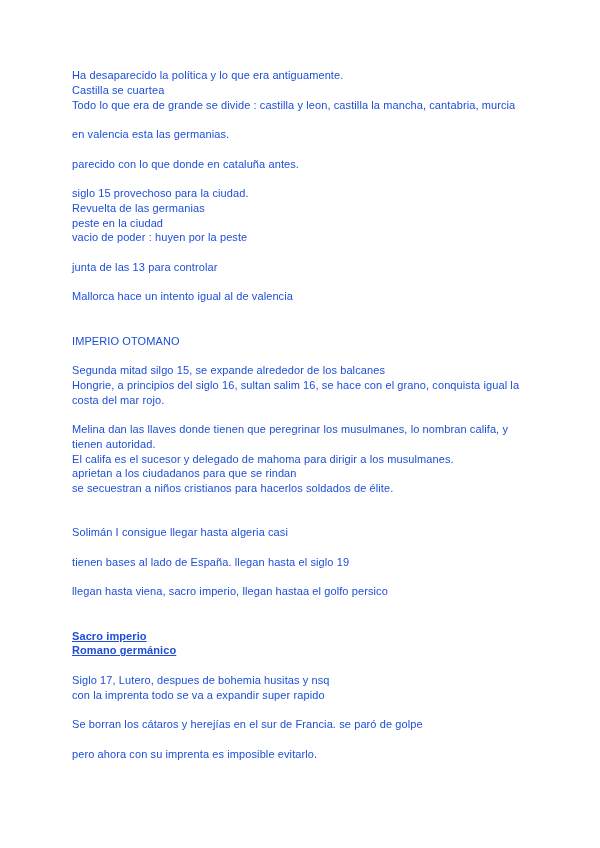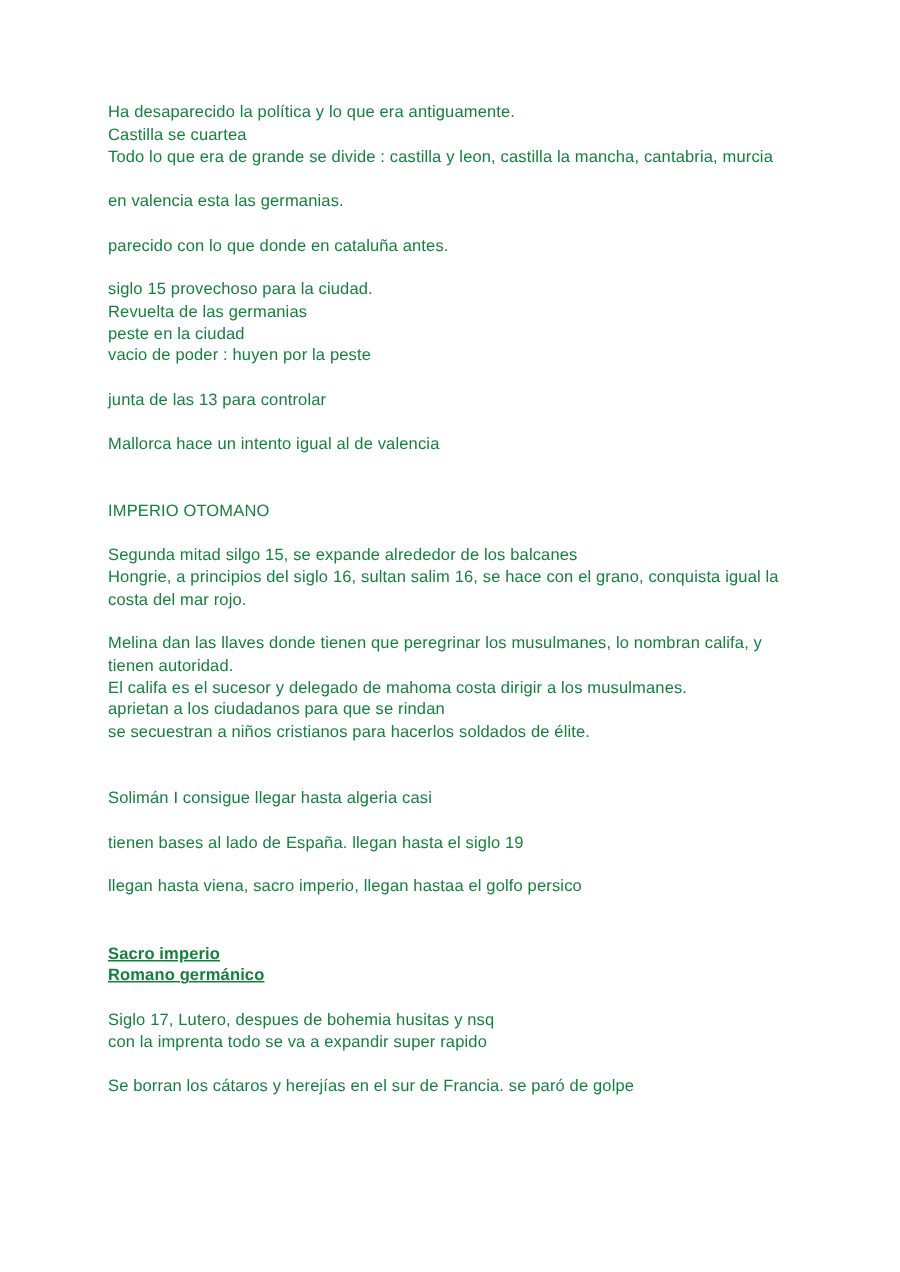--- a/index.html
+++ b/index.html
@@ -7,21 +7,21 @@
     padding: 0;
     background: #ffffff;
   }
   .page {
     position: relative;
     width: 600px;
     height: 848px;
     background: #ffffff;
     overflow: hidden;
     font-family: "Liberation Sans", "DejaVu Sans", sans-serif;
-    color: #15803d;
+    color: #1d4ed8;
   }
   .text-block {
     position: absolute;
     left: 72px;
     top: 68px;
     right: 30px;
   }
   .line {
     height: 14.75px;
     line-height: 14.75px;
@@ -63,34 +63,35 @@
       <div class="line blank">&nbsp;</div>
       <div class="line blank">&nbsp;</div>
       <div class="line underline"><span>IMPERIO OTOMANO</span></div>
       <div class="line blank">&nbsp;</div>
       <div class="line normal"><span>Segunda mitad silgo 15, se expande alrededor de los balcanes</span></div>
       <div class="line normal"><span>Hongrie, a principios del siglo 16, sultan salim 16, se hace con el grano, conquista igual la</span></div>
       <div class="line normal"><span>costa del mar rojo.</span></div>
       <div class="line blank">&nbsp;</div>
       <div class="line normal"><span>Melina dan las llaves donde tienen que peregrinar los musulmanes, lo nombran califa, y</span></div>
       <div class="line normal"><span>tienen autoridad.</span></div>
-      <div class="line normal"><span>El califa es el sucesor y delegado de mahoma costa dirigir a los musulmanes.</span></div>
+      <div class="line normal"><span>El califa es el sucesor y delegado de mahoma para dirigir a los musulmanes.</span></div>
       <div class="line normal"><span>aprietan a los ciudadanos para que se rindan</span></div>
       <div class="line normal"><span>se secuestran a niños cristianos para hacerlos soldados de élite.</span></div>
       <div class="line blank">&nbsp;</div>
       <div class="line blank">&nbsp;</div>
       <div class="line normal"><span>Solimán I consigue llegar hasta algeria casi</span></div>
       <div class="line blank">&nbsp;</div>
       <div class="line normal"><span>tienen bases al lado de España. llegan hasta el siglo 19</span></div>
       <div class="line blank">&nbsp;</div>
       <div class="line normal"><span>llegan hasta viena, sacro imperio, llegan hastaa el golfo persico</span></div>
       <div class="line blank">&nbsp;</div>
       <div class="line blank">&nbsp;</div>
       <div class="line bold-underline"><span>Sacro imperio</span></div>
       <div class="line bold-underline"><span>Romano germánico</span></div>
       <div class="line blank">&nbsp;</div>
       <div class="line normal"><span>Siglo 17, Lutero, despues de bohemia husitas y nsq</span></div>
       <div class="line normal"><span>con la imprenta todo se va a expandir super rapido</span></div>
       <div class="line blank">&nbsp;</div>
       <div class="line normal"><span>Se borran los cátaros y herejías en el sur de Francia. se paró de golpe</span></div>
       <div class="line blank">&nbsp;</div>
+      <div class="line normal"><span>pero ahora con su imprenta es imposible evitarlo.</span></div>
     </div>
 </div>
 
 </body></html>

